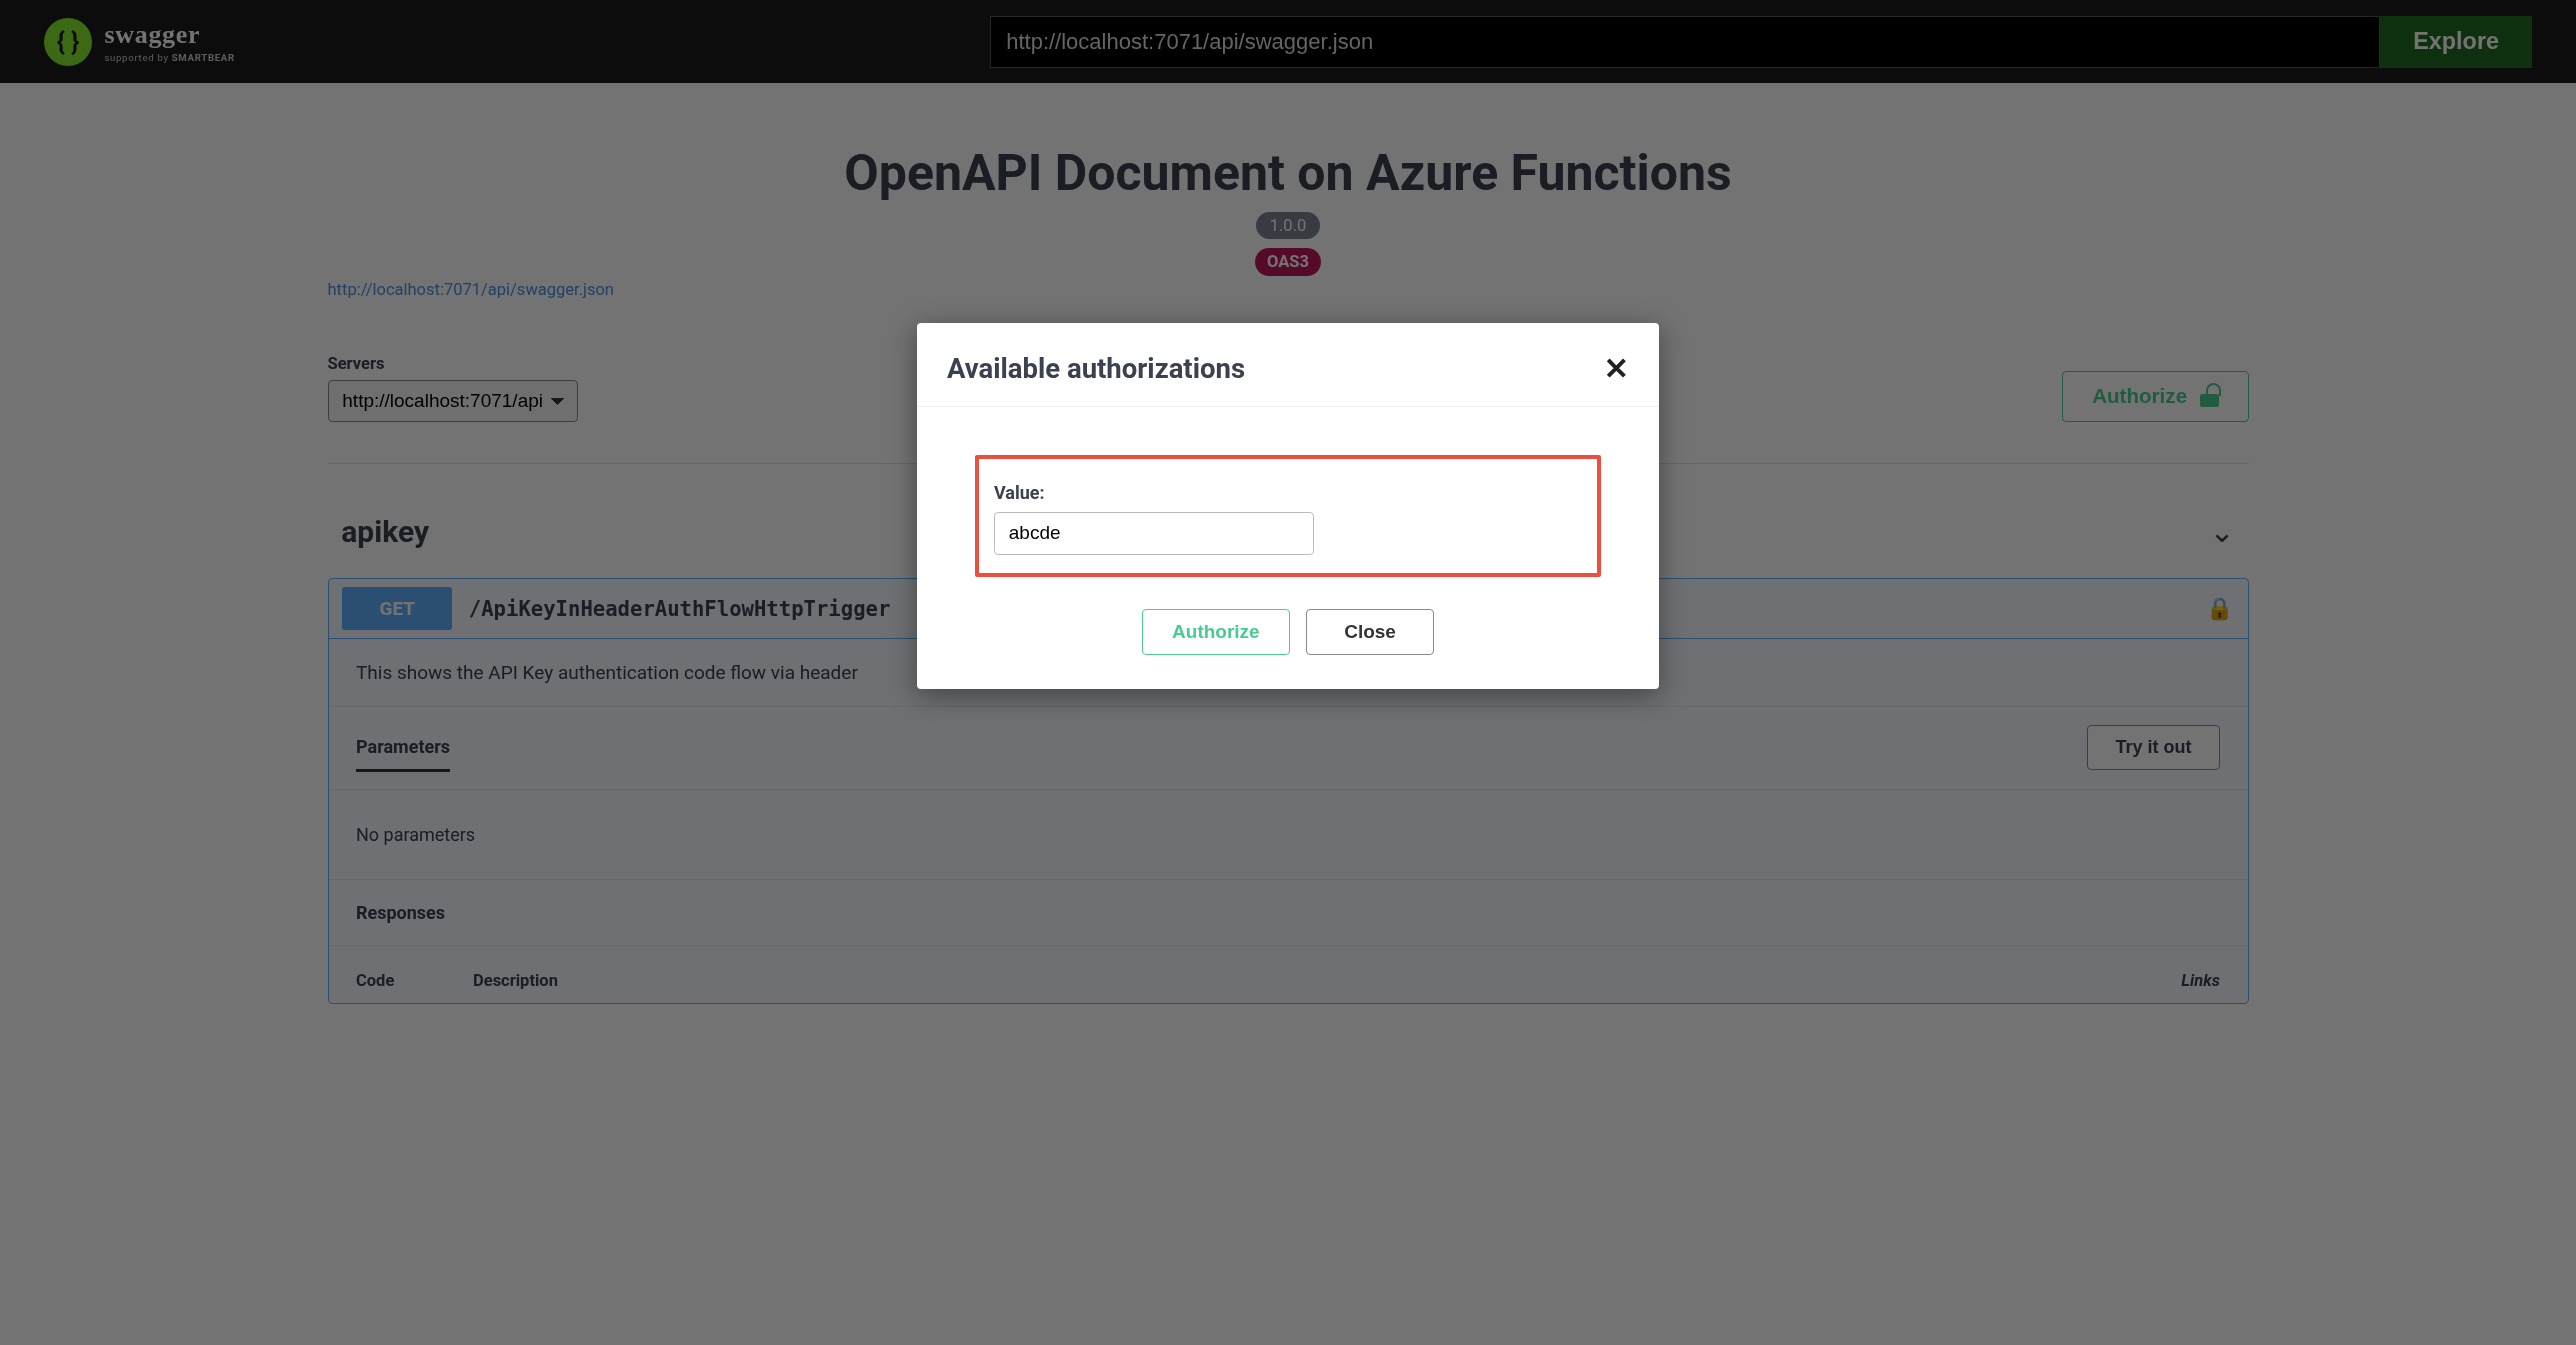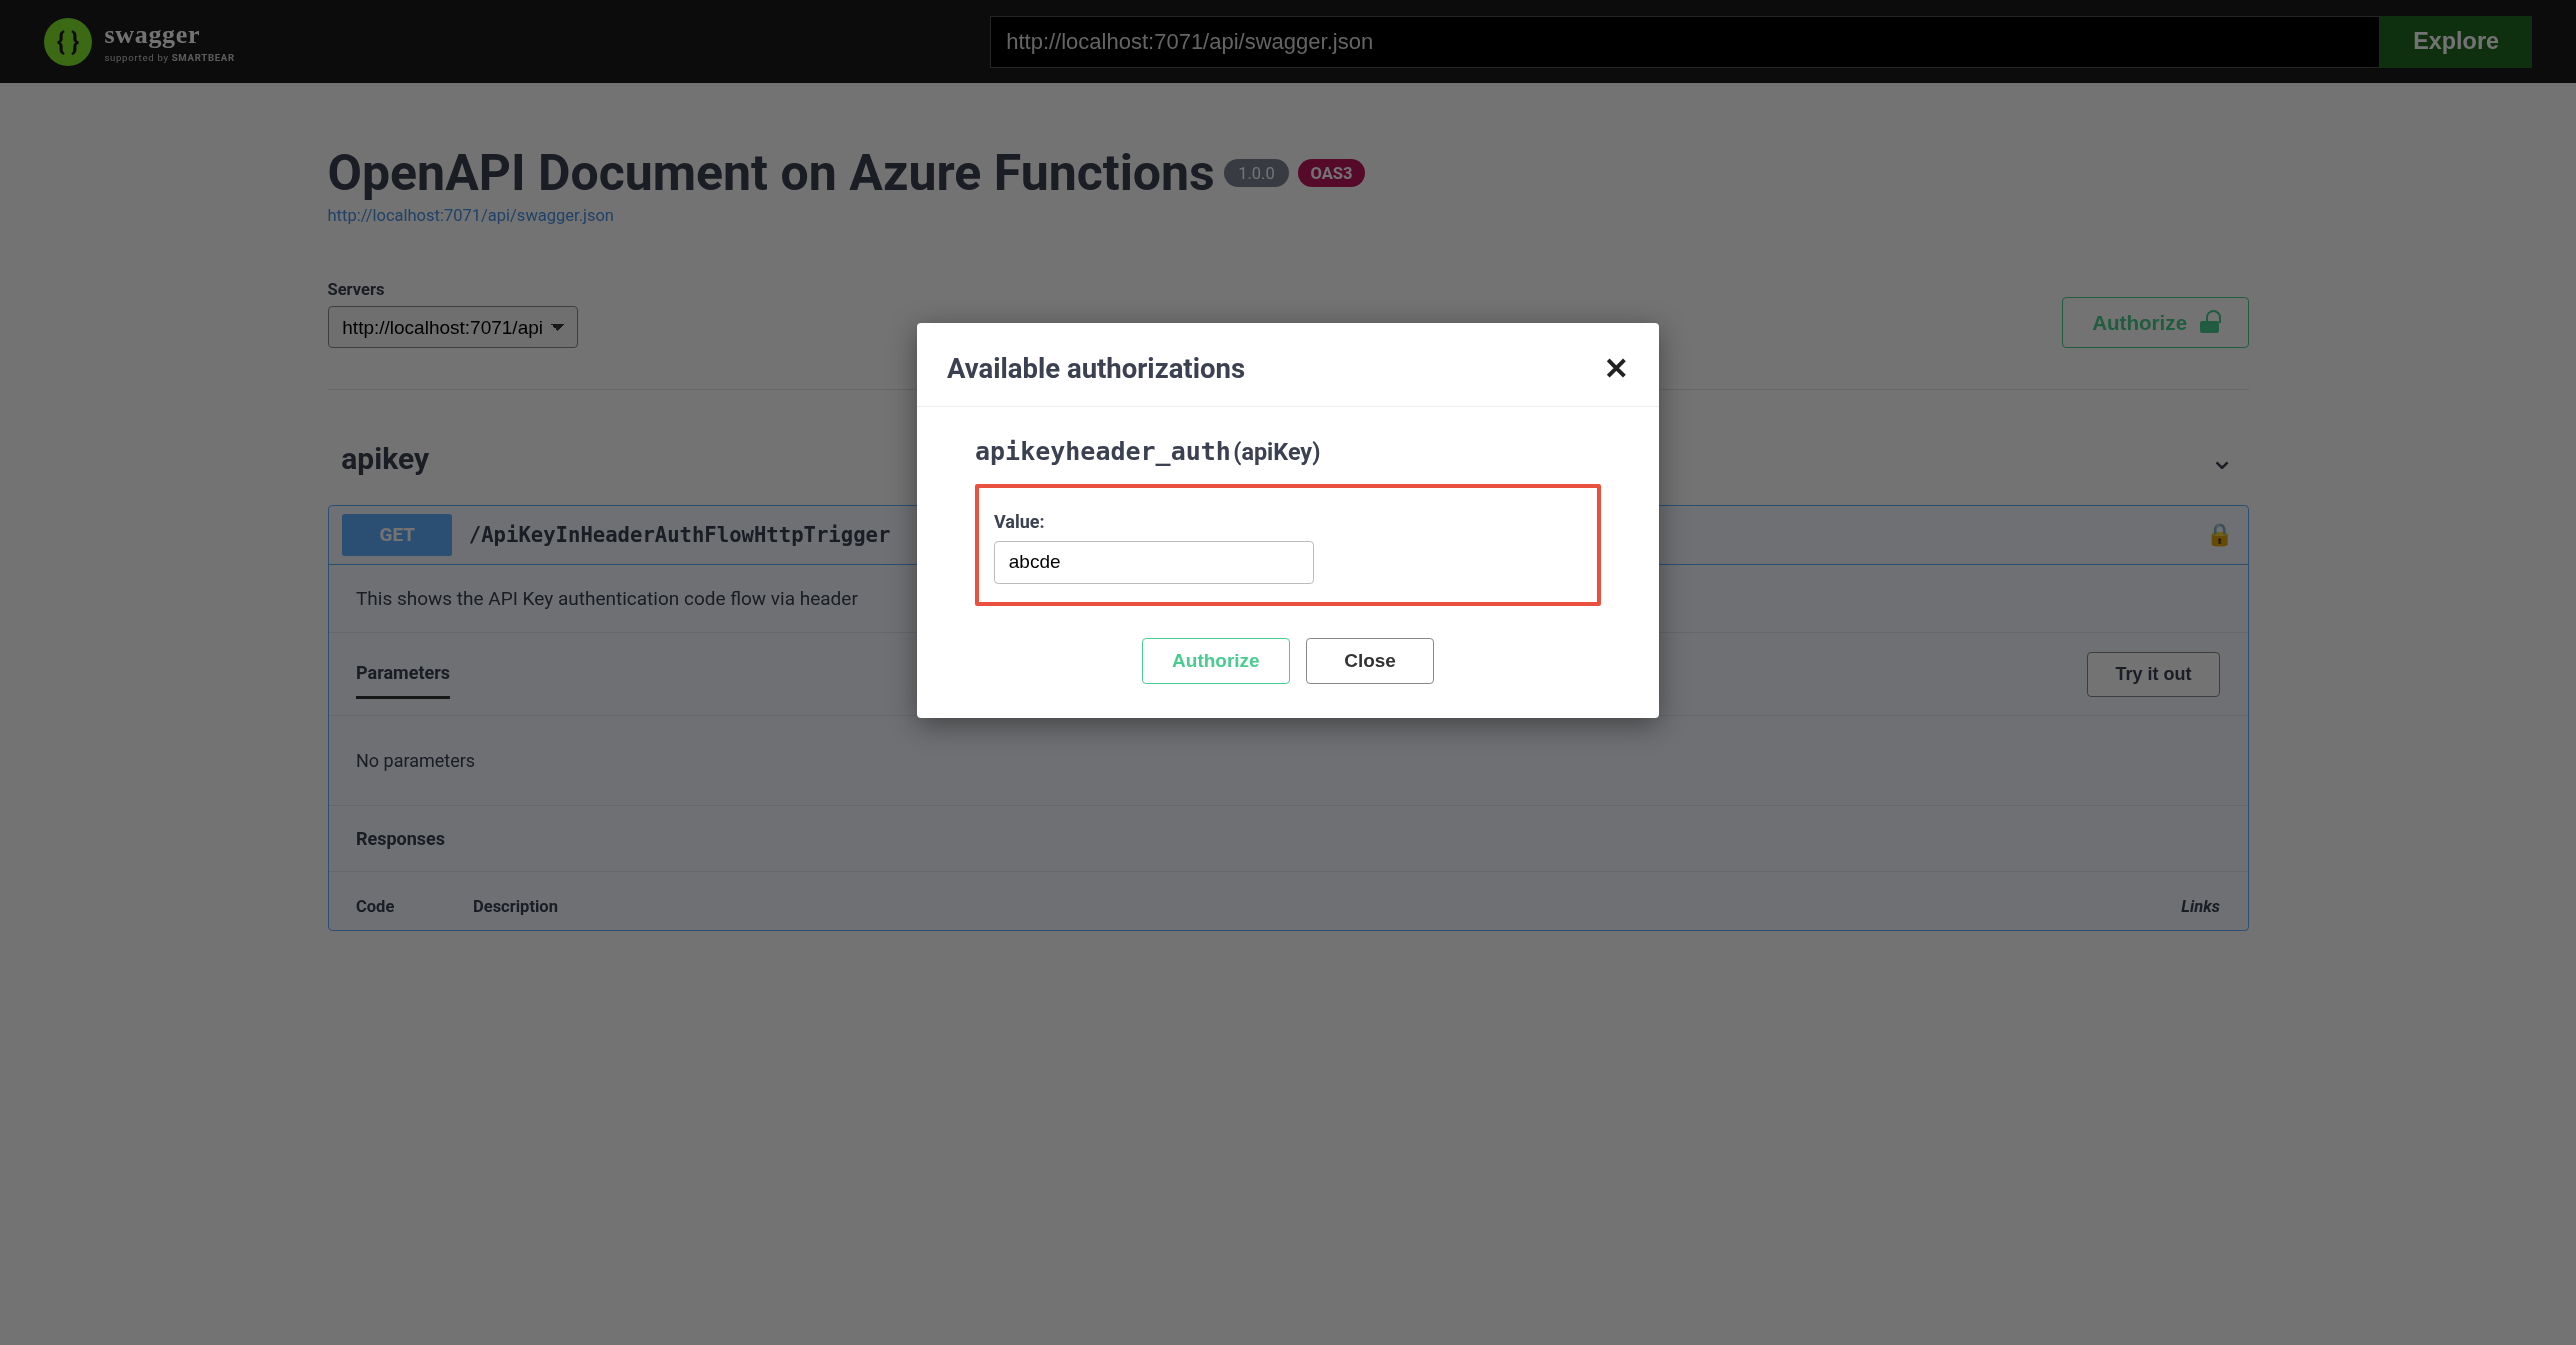--- a/index.html
+++ b/index.html
@@ -58,21 +58,21 @@
     font-size: 23.4px;
     font-weight: 700;
     height: 52px;
     padding: 0 33px;
     cursor: pointer;
   }
 
   .container { max-width: 2009px; margin: 0 auto; padding: 0 44px; }
 
   .info { padding: 61px 0 27.5px; }
-  .title-row { display: flex; align-items: center; gap: 9.6px; flex-wrap: wrap; }
+  .title-row { display: flex; align-items: center; gap: 9.6px; flex-wrap: wrap; flex-direction: column; }
   .api-title { font-size: 50px; font-weight: 700; color: #3b4151; }
   .version-badge {
     background: #7d8492; color: #fff; font-size: 16.5px;
     padding: 4.1px 13.8px; border-radius: 19px;
   }
   .oas-badge {
     background: #be185d; color: #fff; font-size: 16.5px;
     padding: 4.1px 12.4px; border-radius: 19px; font-weight: 700;
   }
   .spec-link { color: #4990e2; font-size: 16.5px; text-decoration: none; margin-top: 4.1px; display: inline-block; }
@@ -267,24 +267,20 @@
   </div>
 </div>
 
 <div class="overlay">
   <div class="modal">
     <div class="modal-header">
       <span class="modal-title">Available authorizations</span>
       <button class="modal-close">✕</button>
     </div>
     <div class="modal-body">
-      <div>
-        <span class="auth-name">apikeyheader_auth</span>
-        <span class="auth-type">(apiKey)</span>
-      </div>
       <div class="highlight-box">
         <label class="value-label">Value:</label>
         <input class="value-input" value="abcde" style="">
       </div>
       <div class="modal-actions">
         <button class="modal-auth-btn">Authorize</button>
         <button class="modal-close-btn">Close</button>
       </div>
     </div>
   </div>

